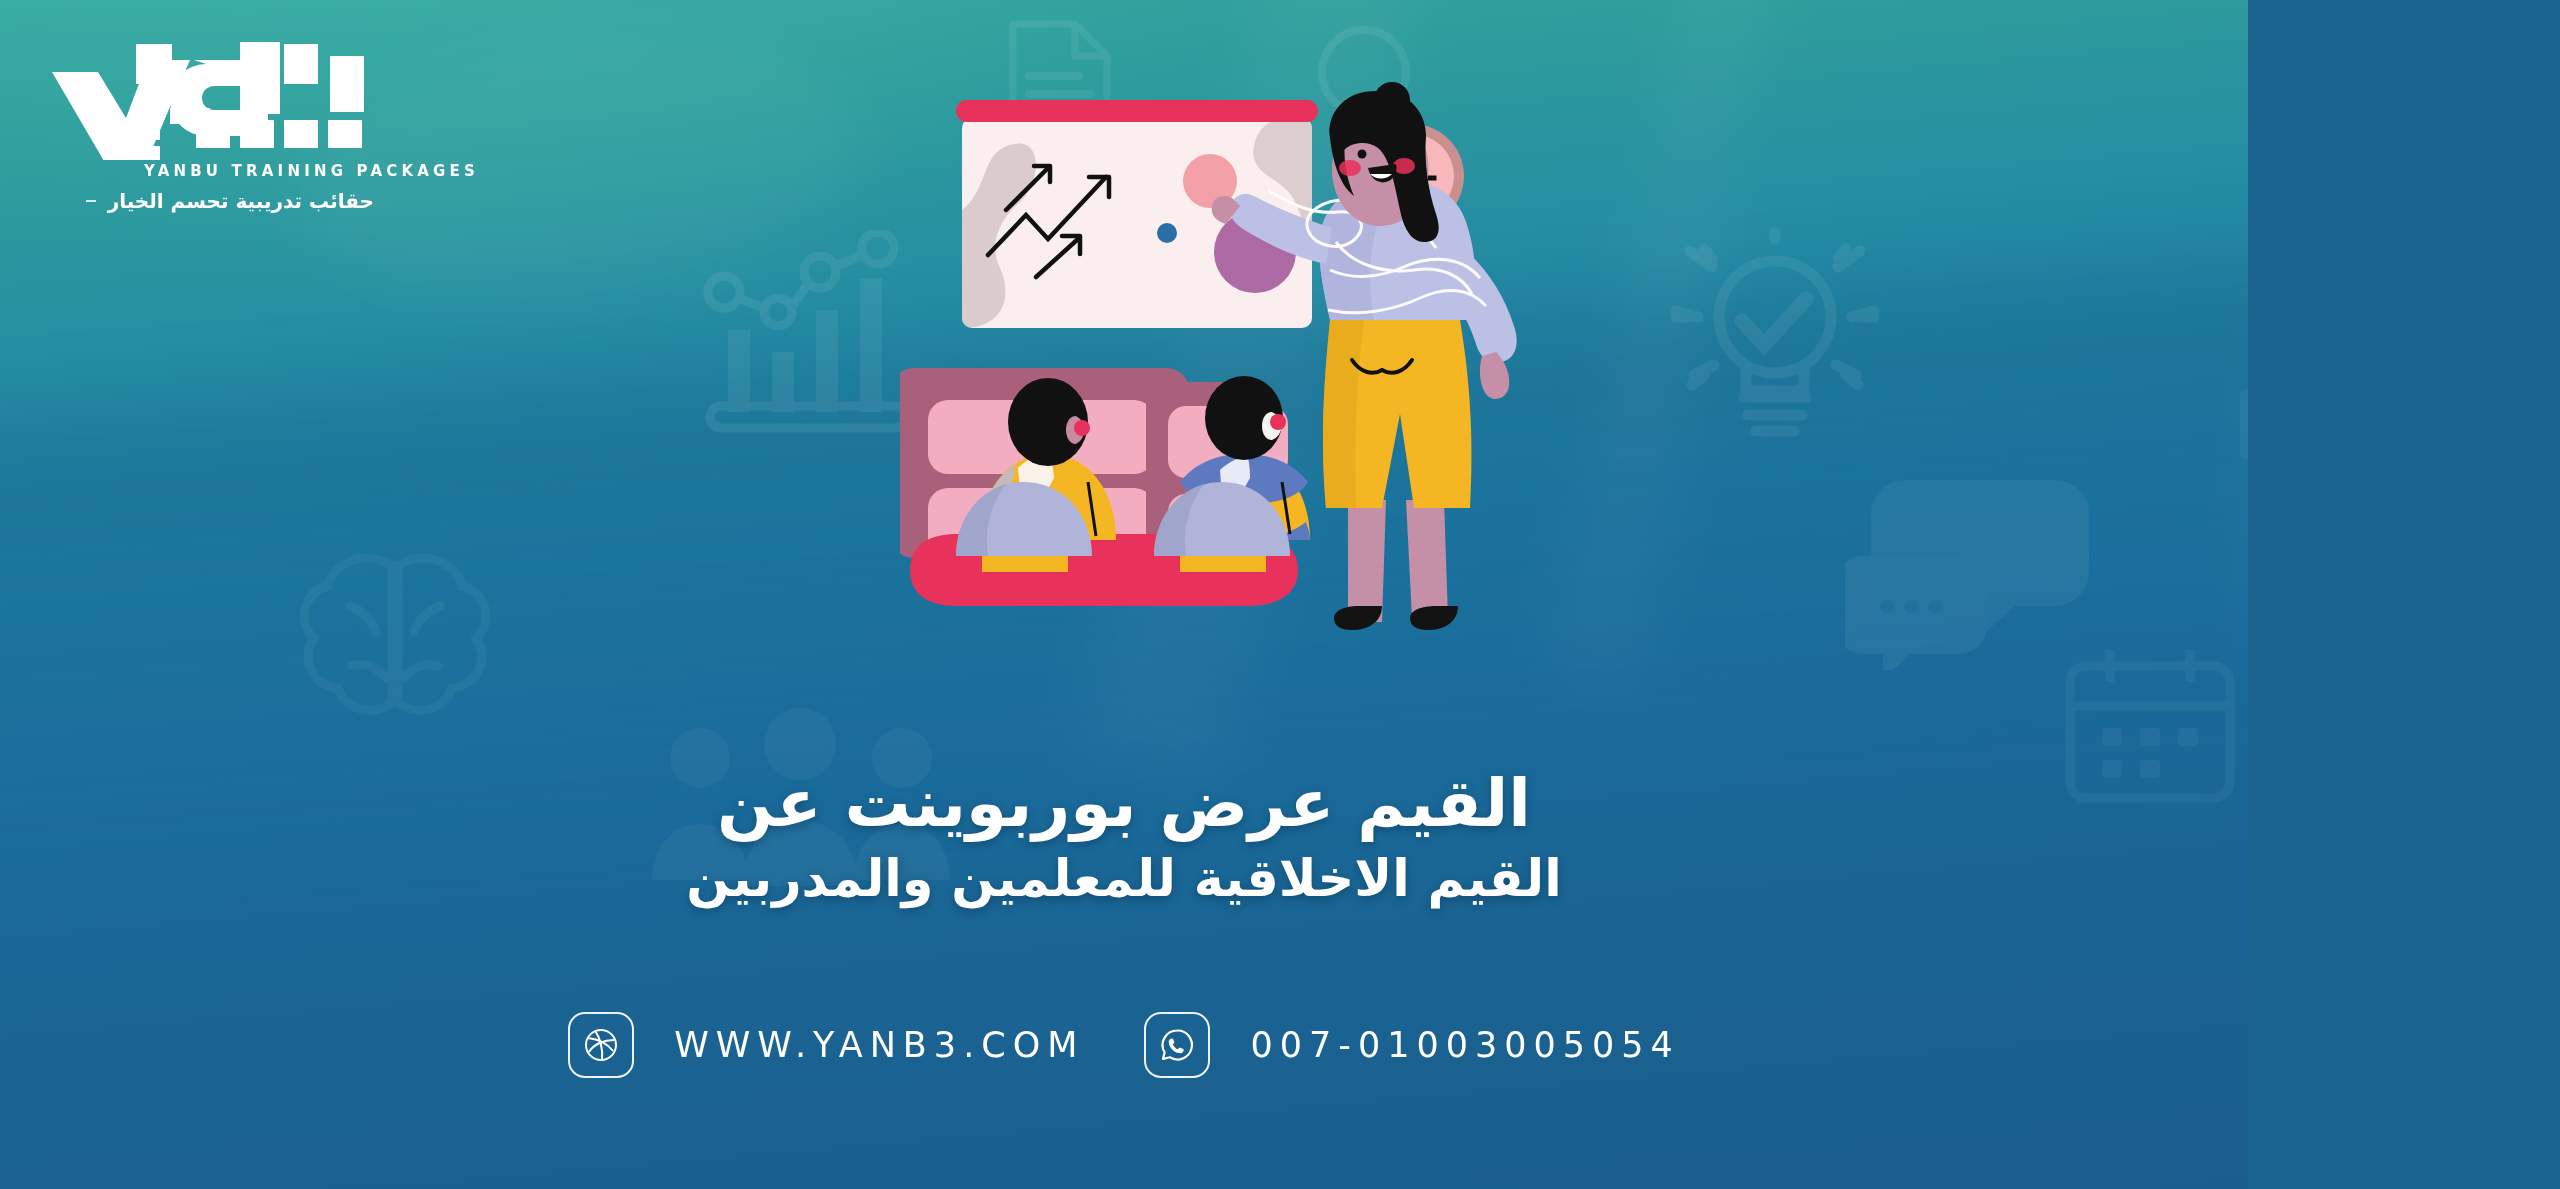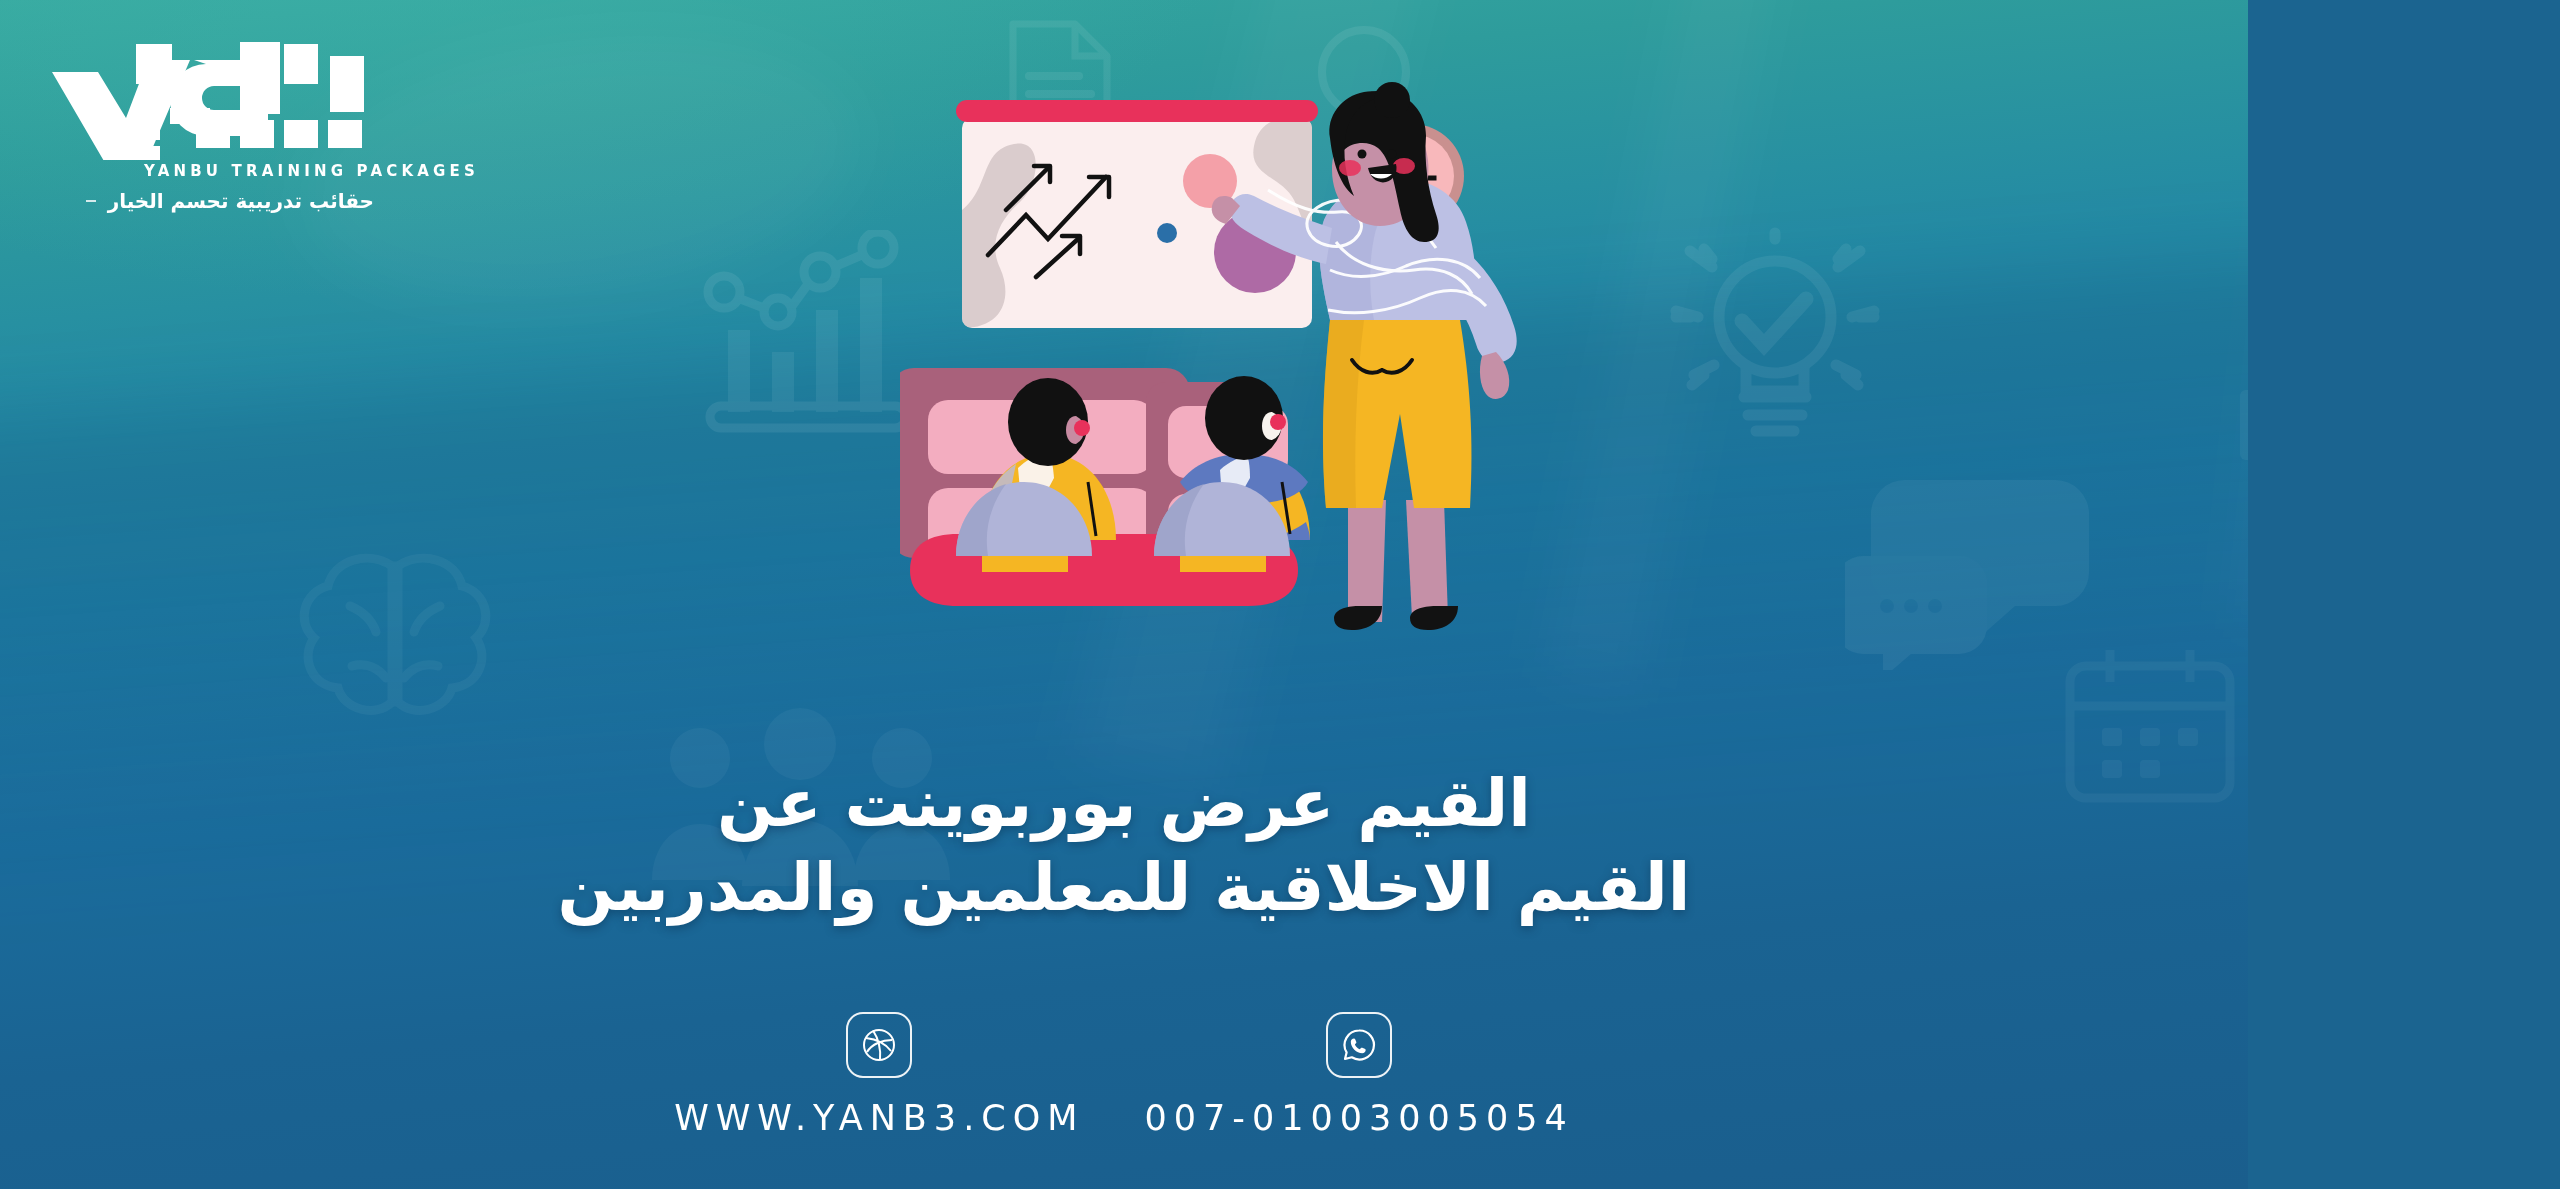--- a/index.html
+++ b/index.html
@@ -58,28 +58,28 @@
   
   .headline{
     position:absolute;left:0;right:0;top:762px;text-align:center;color:#ffffff;
     direction:rtl;font-weight:bold;
   }
   .headline .l1,.headline .l2{
     font-size:66px;line-height:1.28;letter-spacing:0px;
     text-shadow:0 3px 10px rgba(0,30,55,.35);
     font-family:"DejaVu Sans","Liberation Sans",sans-serif;
   }
-  .headline .l2{font-size:66px;}
+  .headline .l2{font-size:51px;}
 
   
   .contacts{
     position:absolute;left:0;right:0;top:1012px;
     display:flex;align-items:center;justify-content:center;gap:60px;
   }
-  .contact{display:flex;align-items:center;gap:20px;flex-direction:column;}
+  .contact{display:flex;align-items:center;gap:40px;}
   .cicon{
     width:62px;height:62px;border:2.5px solid rgba(255,255,255,.92);border-radius:17px;
     display:flex;align-items:center;justify-content:center;color:#fff;
   }
   .ctext{
     color:#ffffff;font-size:35px;letter-spacing:7px;font-weight:400;white-space:nowrap;
     font-family:"DejaVu Sans","Liberation Sans",sans-serif;
   }
 </style>
 </head>

